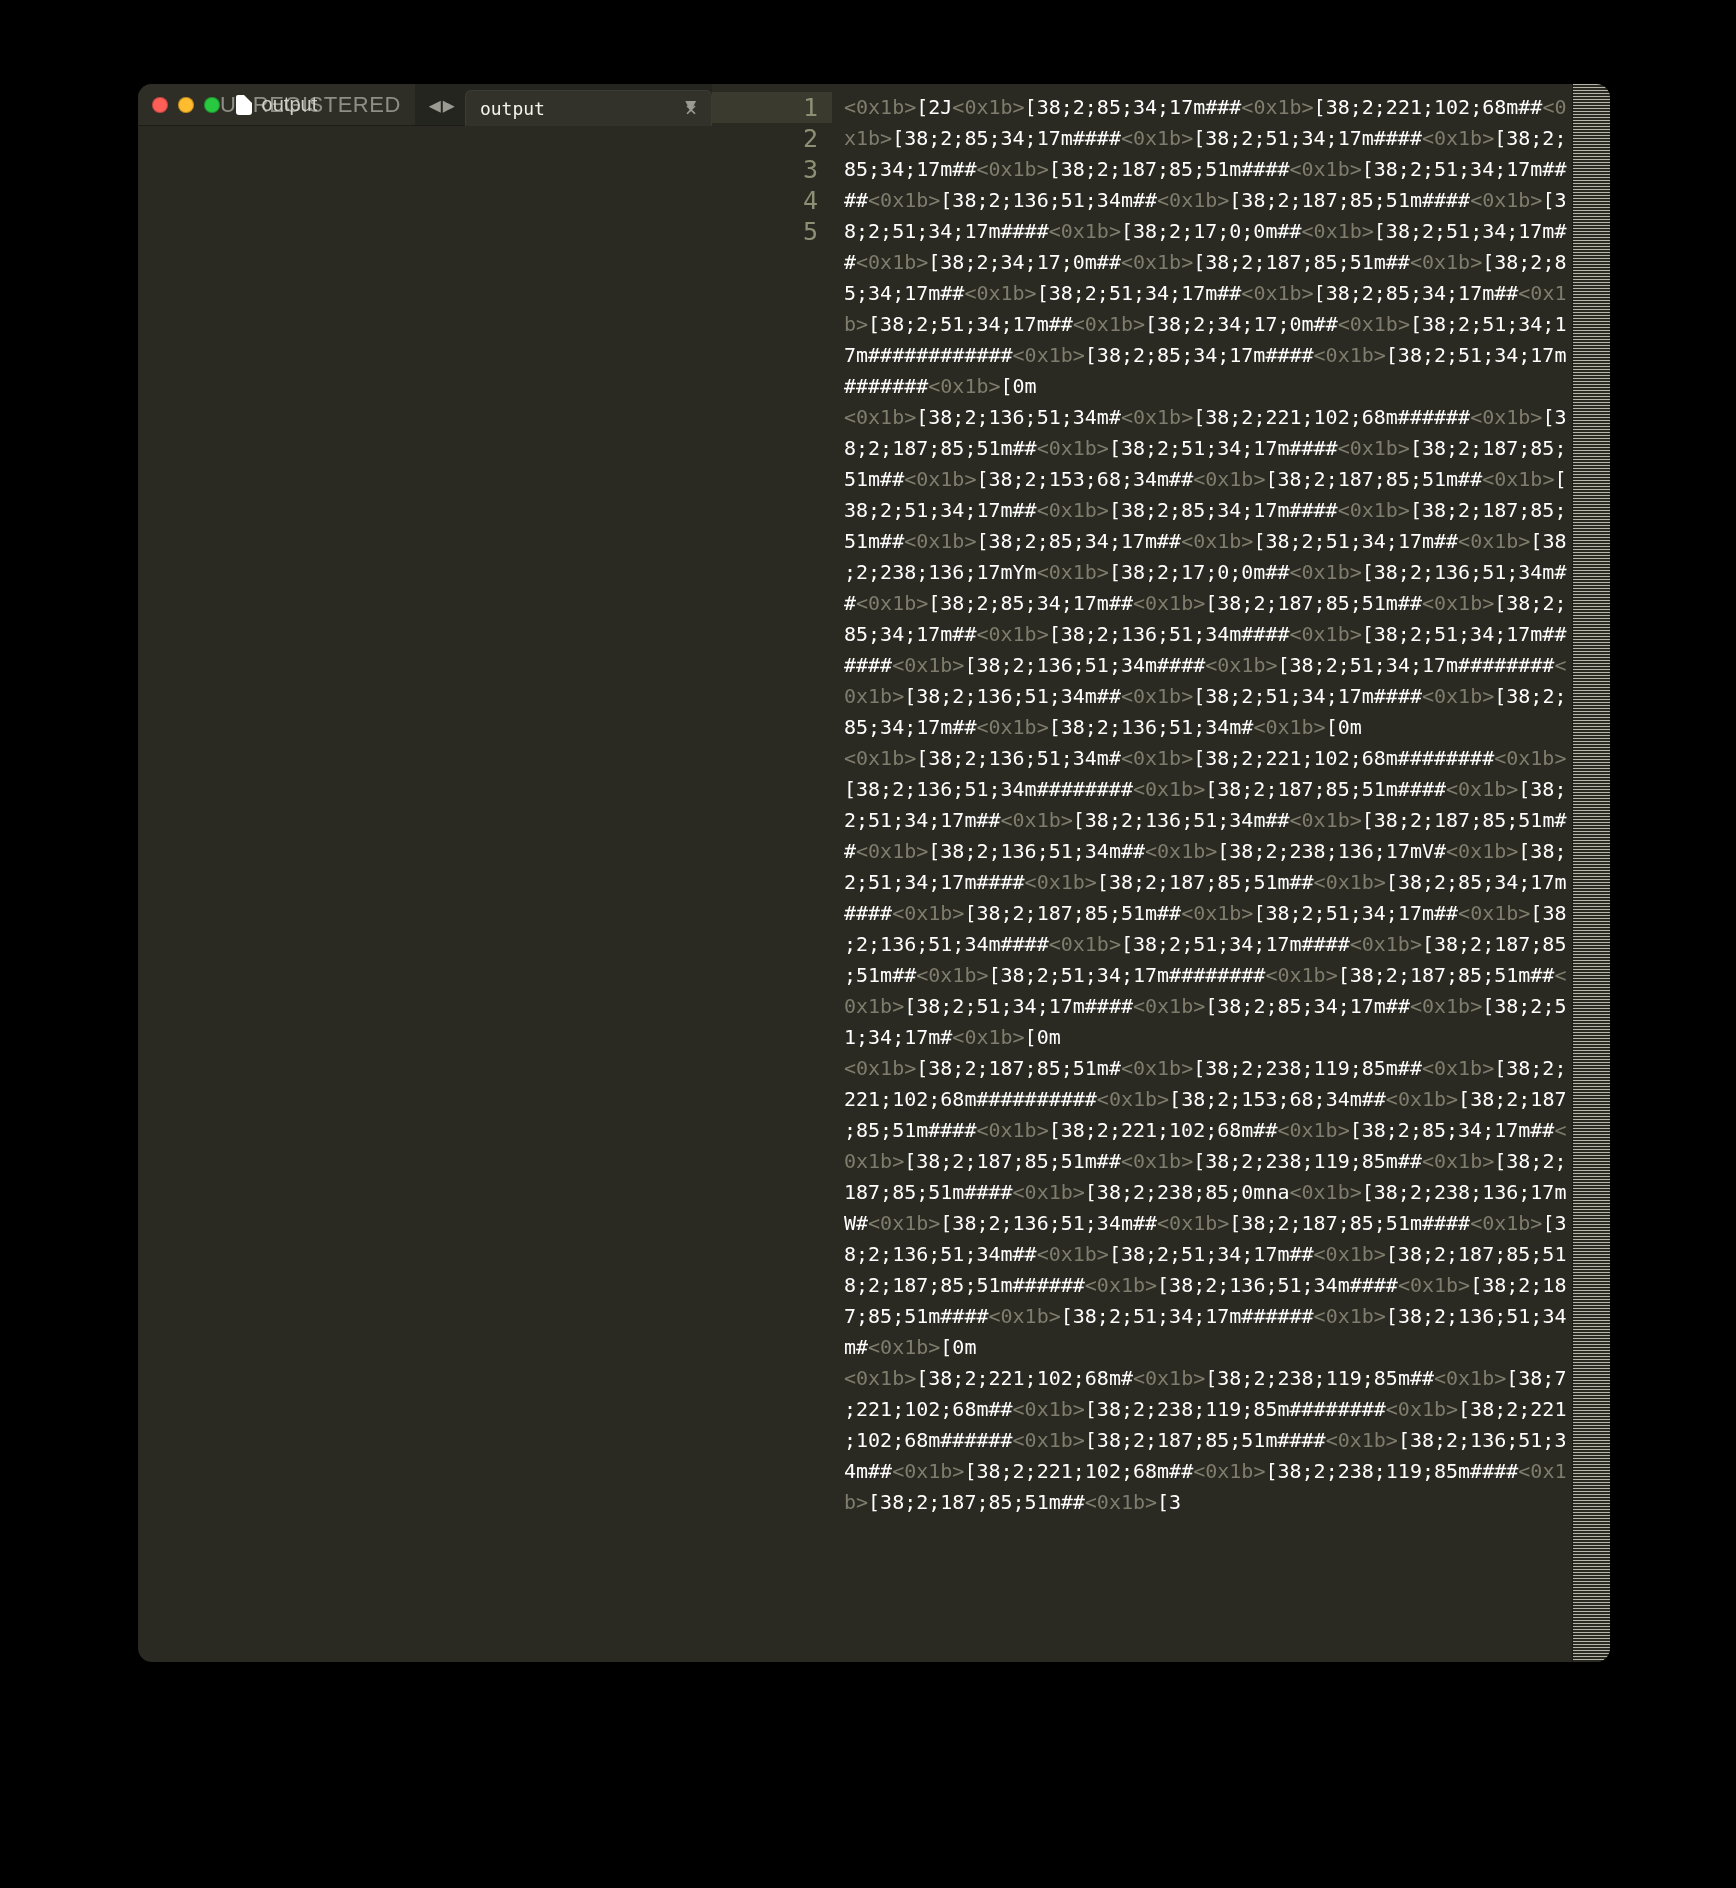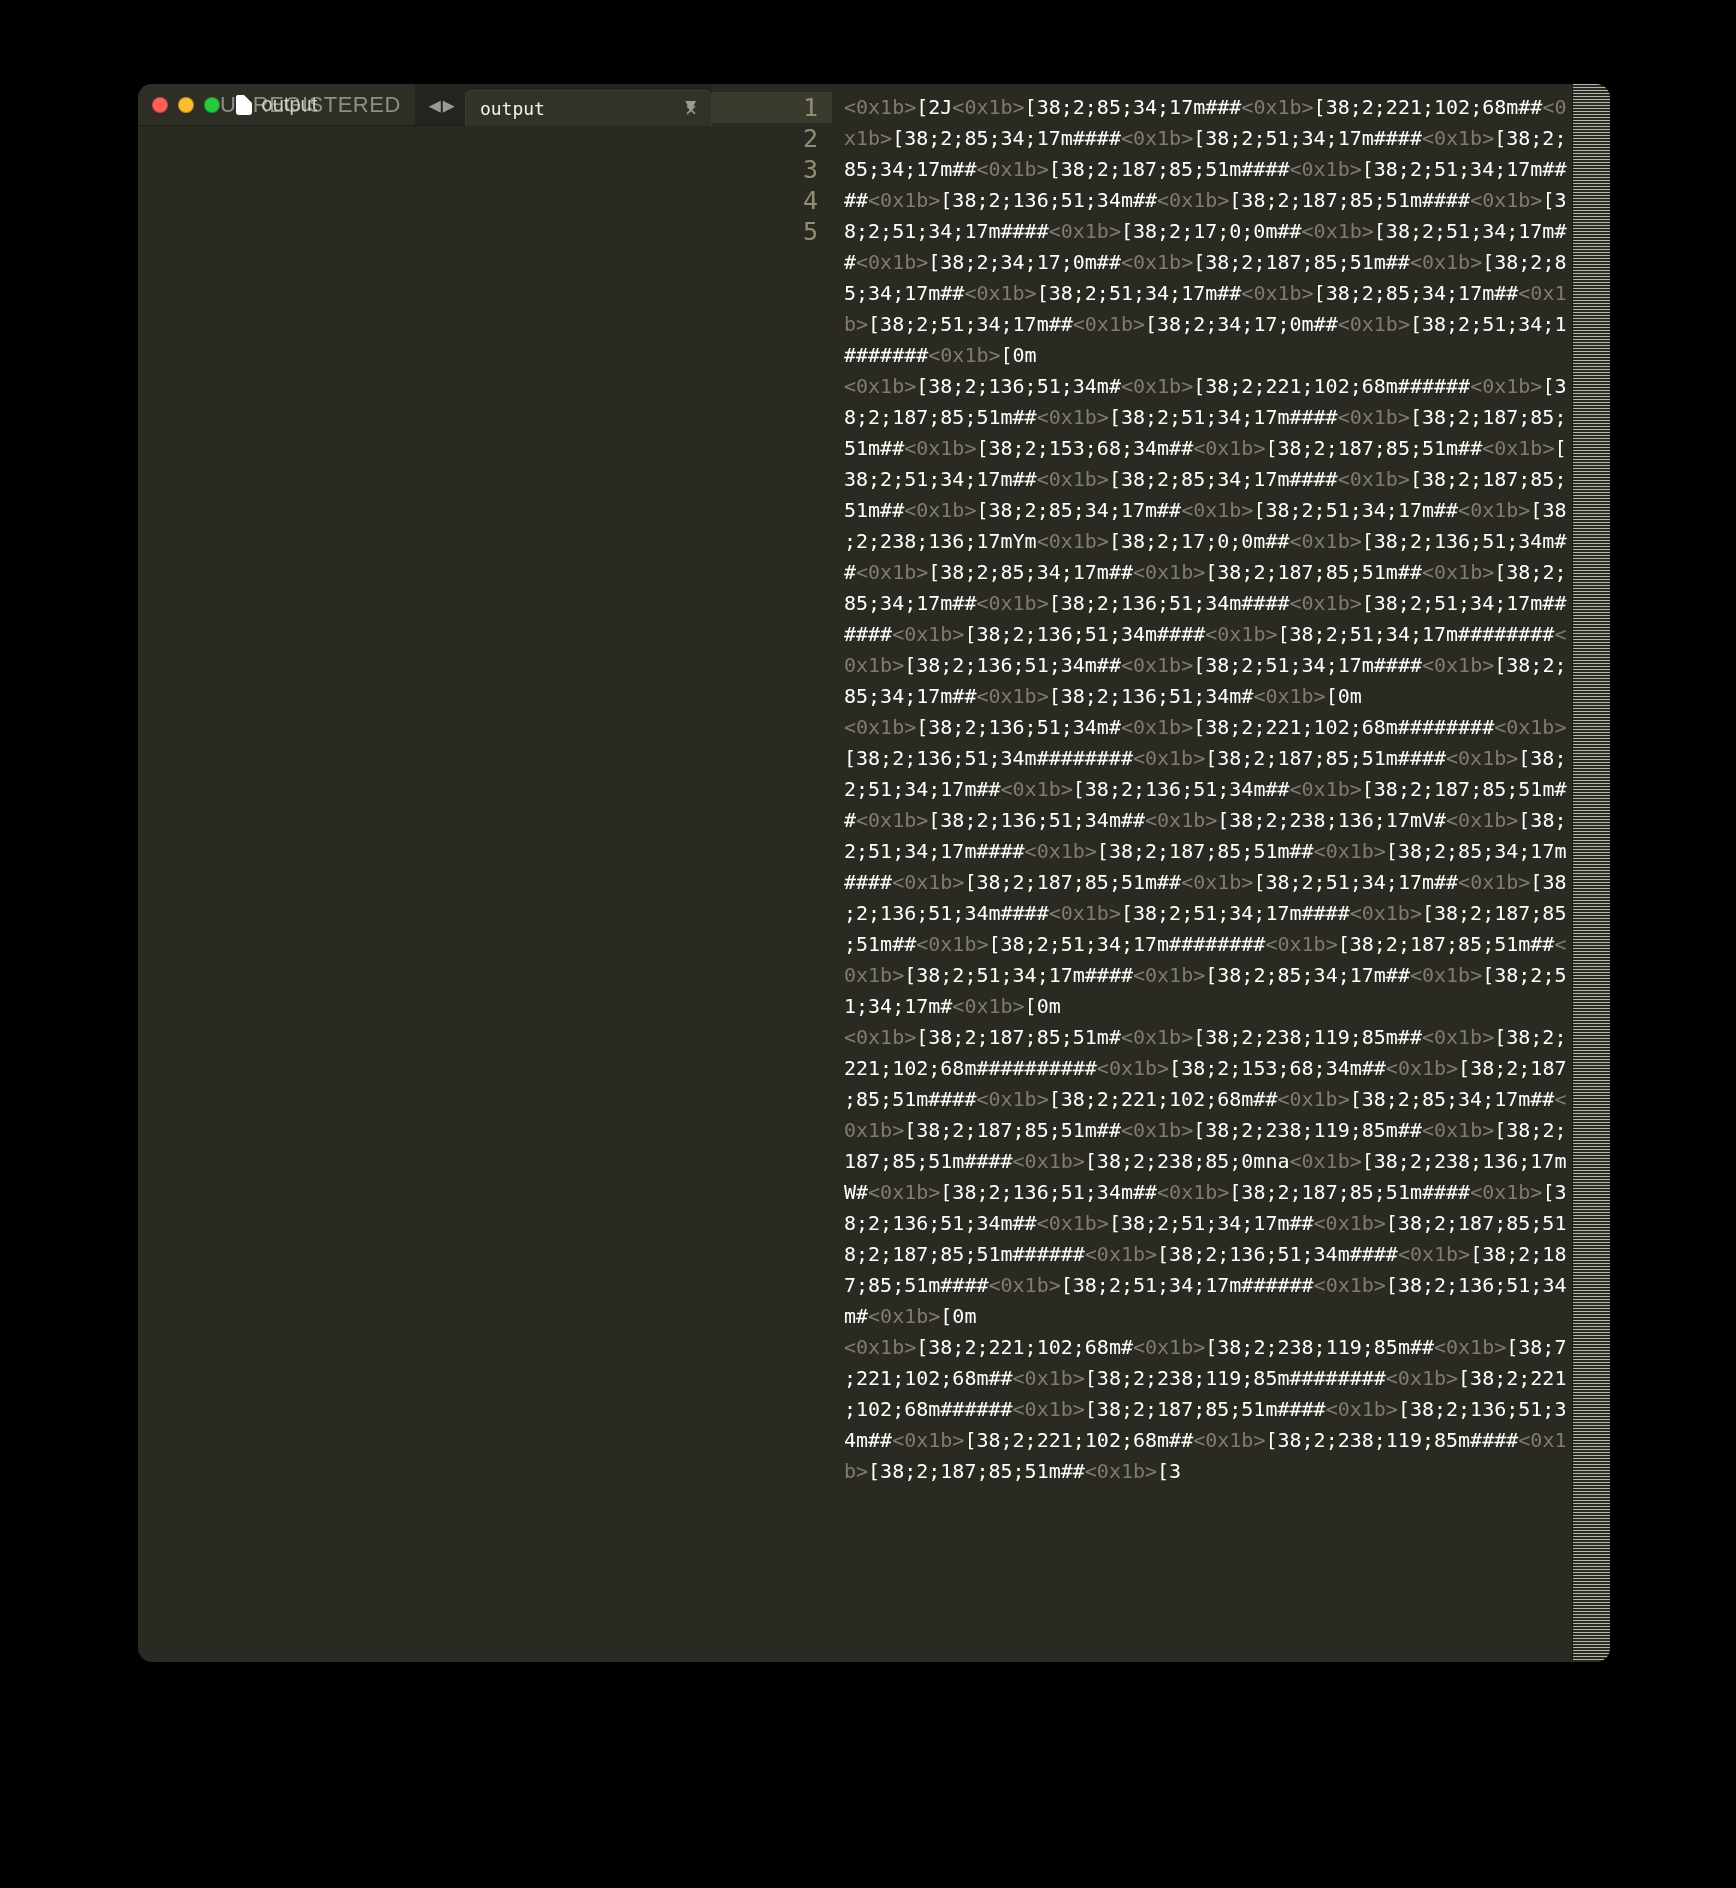--- a/index.html
+++ b/index.html
@@ -205,20 +205,21 @@
       </div>
     <div class="content" id="content">
         <div class="line cursor-line"><span class="esc">&lt;0x1b&gt;</span><span class="txt">[2J</span><span class="esc">&lt;0x1b&gt;</span><span class="txt">[38;2;85;34;17m###</span><span class="esc">&lt;0x1b&gt;</span><span class="txt">[38;2;221;102;68m##</span><span class="esc">&lt;0</span></div>
         <div class="line cursor-line"><span class="esc">x1b&gt;</span><span class="txt">[38;2;85;34;17m####</span><span class="esc">&lt;0x1b&gt;</span><span class="txt">[38;2;51;34;17m####</span><span class="esc">&lt;0x1b&gt;</span><span class="txt">[38;2;</span></div>
         <div class="line cursor-line"><span class="txt">85;34;17m##</span><span class="esc">&lt;0x1b&gt;</span><span class="txt">[38;2;187;85;51m####</span><span class="esc">&lt;0x1b&gt;</span><span class="txt">[38;2;51;34;17m##</span></div>
         <div class="line cursor-line"><span class="txt">##</span><span class="esc">&lt;0x1b&gt;</span><span class="txt">[38;2;136;51;34m##</span><span class="esc">&lt;0x1b&gt;</span><span class="txt">[38;2;187;85;51m####</span><span class="esc">&lt;0x1b&gt;</span><span class="txt">[3</span></div>
         <div class="line cursor-line"><span class="txt">8;2;51;34;17m####</span><span class="esc">&lt;0x1b&gt;</span><span class="txt">[38;2;17;0;0m##</span><span class="esc">&lt;0x1b&gt;</span><span class="txt">[38;2;51;34;17m#</span></div>
         <div class="line cursor-line"><span class="txt">#</span><span class="esc">&lt;0x1b&gt;</span><span class="txt">[38;2;34;17;0m##</span><span class="esc">&lt;0x1b&gt;</span><span class="txt">[38;2;187;85;51m##</span><span class="esc">&lt;0x1b&gt;</span><span class="txt">[38;2;8</span></div>
         <div class="line cursor-line"><span class="txt">5;34;17m##</span><span class="esc">&lt;0x1b&gt;</span><span class="txt">[38;2;51;34;17m##</span><span class="esc">&lt;0x1b&gt;</span><span class="txt">[38;2;85;34;17m##</span><span class="esc">&lt;0x1</span></div>
         <div class="line cursor-line"><span class="esc">b&gt;</span><span class="txt">[38;2;51;34;17m##</span><span class="esc">&lt;0x1b&gt;</span><span class="txt">[38;2;34;17;0m##</span><span class="esc">&lt;0x1b&gt;</span><span class="txt">[38;2;51;34;1</span></div>
+        <div class="line cursor-line"><span class="txt">7m############</span><span class="esc">&lt;0x1b&gt;</span><span class="txt">[38;2;85;34;17m####</span><span class="esc">&lt;0x1b&gt;</span><span class="txt">[38;2;51;34;17m</span></div>
         <div class="line cursor-line"><span class="txt">#######</span><span class="esc">&lt;0x1b&gt;</span><span class="txt">[0m</span></div>
         <div class="line"><span class="esc">&lt;0x1b&gt;</span><span class="txt">[38;2;136;51;34m#</span><span class="esc">&lt;0x1b&gt;</span><span class="txt">[38;2;221;102;68m######</span><span class="esc">&lt;0x1b&gt;</span><span class="txt">[3</span></div>
         <div class="line"><span class="txt">8;2;187;85;51m##</span><span class="esc">&lt;0x1b&gt;</span><span class="txt">[38;2;51;34;17m####</span><span class="esc">&lt;0x1b&gt;</span><span class="txt">[38;2;187;85;</span></div>
         <div class="line"><span class="txt">51m##</span><span class="esc">&lt;0x1b&gt;</span><span class="txt">[38;2;153;68;34m##</span><span class="esc">&lt;0x1b&gt;</span><span class="txt">[38;2;187;85;51m##</span><span class="esc">&lt;0x1b&gt;</span><span class="txt">[</span></div>
         <div class="line"><span class="txt">38;2;51;34;17m##</span><span class="esc">&lt;0x1b&gt;</span><span class="txt">[38;2;85;34;17m####</span><span class="esc">&lt;0x1b&gt;</span><span class="txt">[38;2;187;85;</span></div>
         <div class="line"><span class="txt">51m##</span><span class="esc">&lt;0x1b&gt;</span><span class="txt">[38;2;85;34;17m##</span><span class="esc">&lt;0x1b&gt;</span><span class="txt">[38;2;51;34;17m##</span><span class="esc">&lt;0x1b&gt;</span><span class="txt">[38</span></div>
         <div class="line"><span class="txt">;2;238;136;17mYm</span><span class="esc">&lt;0x1b&gt;</span><span class="txt">[38;2;17;0;0m##</span><span class="esc">&lt;0x1b&gt;</span><span class="txt">[38;2;136;51;34m#</span></div>
         <div class="line"><span class="txt">#</span><span class="esc">&lt;0x1b&gt;</span><span class="txt">[38;2;85;34;17m##</span><span class="esc">&lt;0x1b&gt;</span><span class="txt">[38;2;187;85;51m##</span><span class="esc">&lt;0x1b&gt;</span><span class="txt">[38;2;</span></div>
         <div class="line"><span class="txt">85;34;17m##</span><span class="esc">&lt;0x1b&gt;</span><span class="txt">[38;2;136;51;34m####</span><span class="esc">&lt;0x1b&gt;</span><span class="txt">[38;2;51;34;17m##</span></div>
         <div class="line"><span class="txt">####</span><span class="esc">&lt;0x1b&gt;</span><span class="txt">[38;2;136;51;34m####</span><span class="esc">&lt;0x1b&gt;</span><span class="txt">[38;2;51;34;17m########</span><span class="esc">&lt;</span></div>

